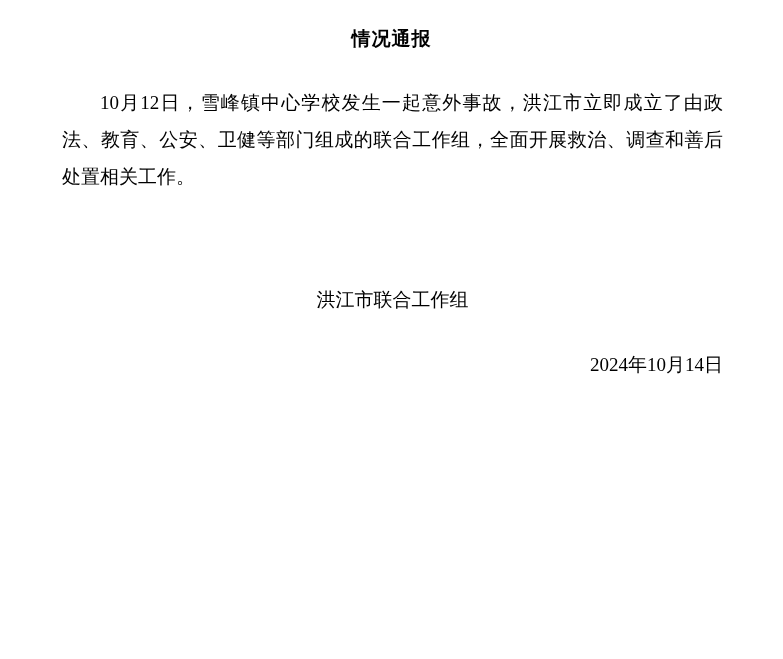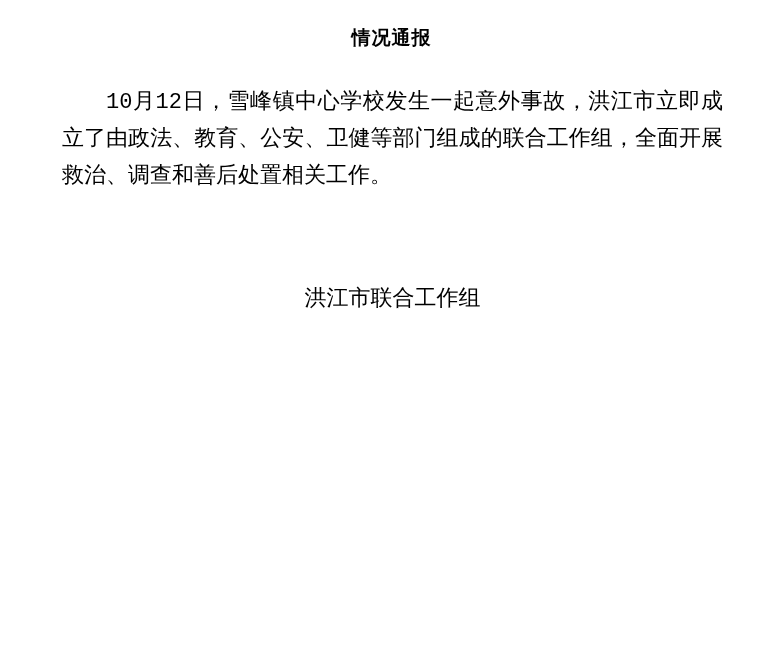--- a/index.html
+++ b/index.html
@@ -6,36 +6,36 @@
     margin: 0;
     padding: 0;
     background: #ffffff;
   }
   .page {
     position: relative;
     width: 783px;
     height: 490px;
     background: #ffffff;
     color: #000000;
-    font-family: Liberation Mono, monospace;
+    font-family: Liberation Serif, serif;
     overflow: hidden;
     box-sizing: border-box;
   }
   .title {
     margin: 0;
     padding-top: 28px;
     font-size: 19px;
     line-height: 22px;
     font-weight: bold;
     text-align: center;
     letter-spacing: 1px;
   }
   .content {
     margin: 0 60px 12px 62px;
-    font-size: 22px;
+    font-size: 19px;
     line-height: 37px;
     text-align: justify;
     text-justify: inter-ideograph;
   }
   .para {
     margin: 30px 0 0 0;
     text-indent: 2em;
   }
   .para.first {
     margin-top: 34px;
@@ -60,14 +60,15 @@
 <div class="page">
   <h1 class="title">情况通报</h1>
 
   <div class="content">
     <p class="para first">10月12日，雪峰镇中心学校发生一起意外事故，洪江市立即成立了由政法、教育、公安、卫健等部门组成的联合工作组，全面开展救治、调查和善后处置相关工作。</p>
 
 
 
     <p class="signature">洪江市联合工作组</p>
 
+    <p class="date">2024年10月14日</p>
   </div>
 </div>
 
 </body></html>

